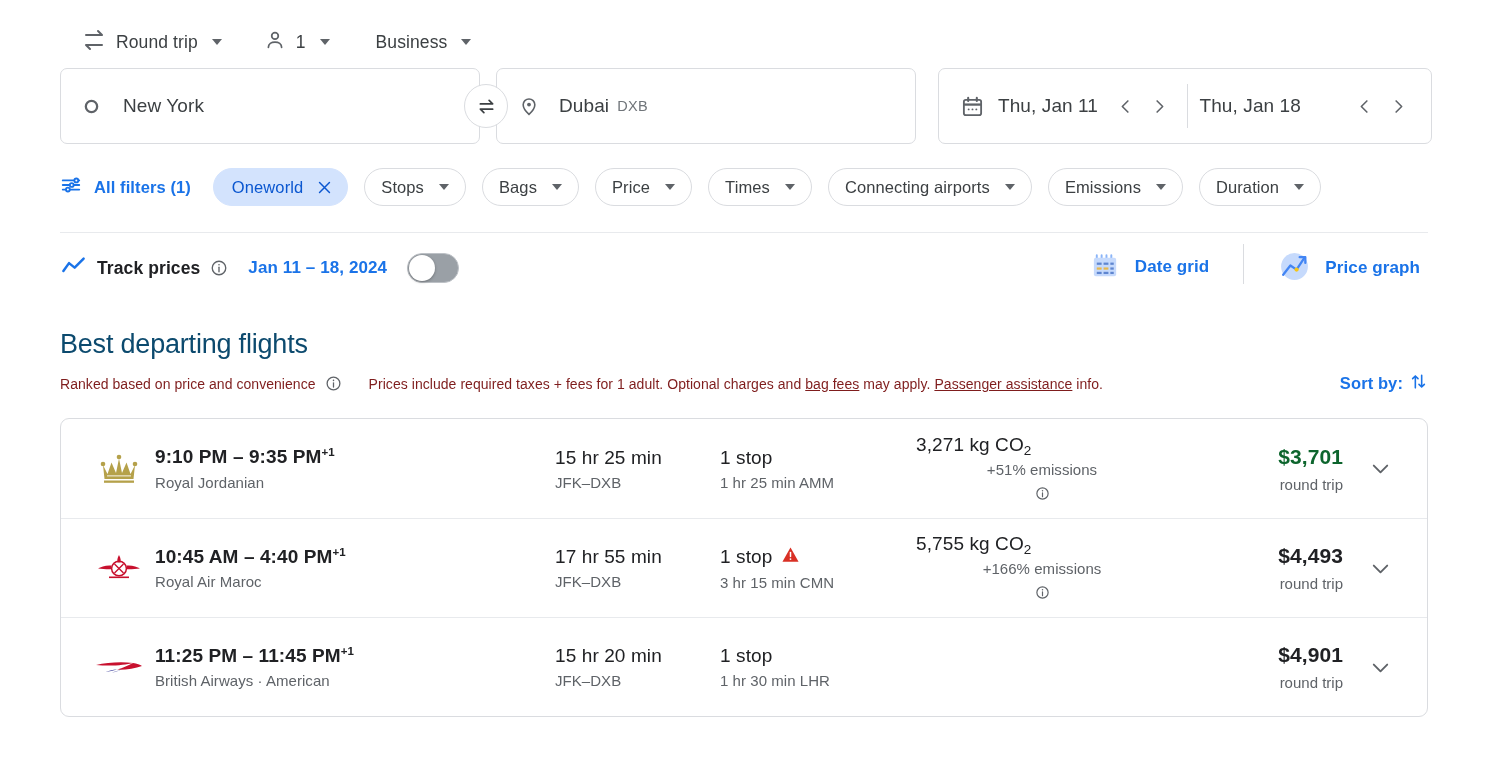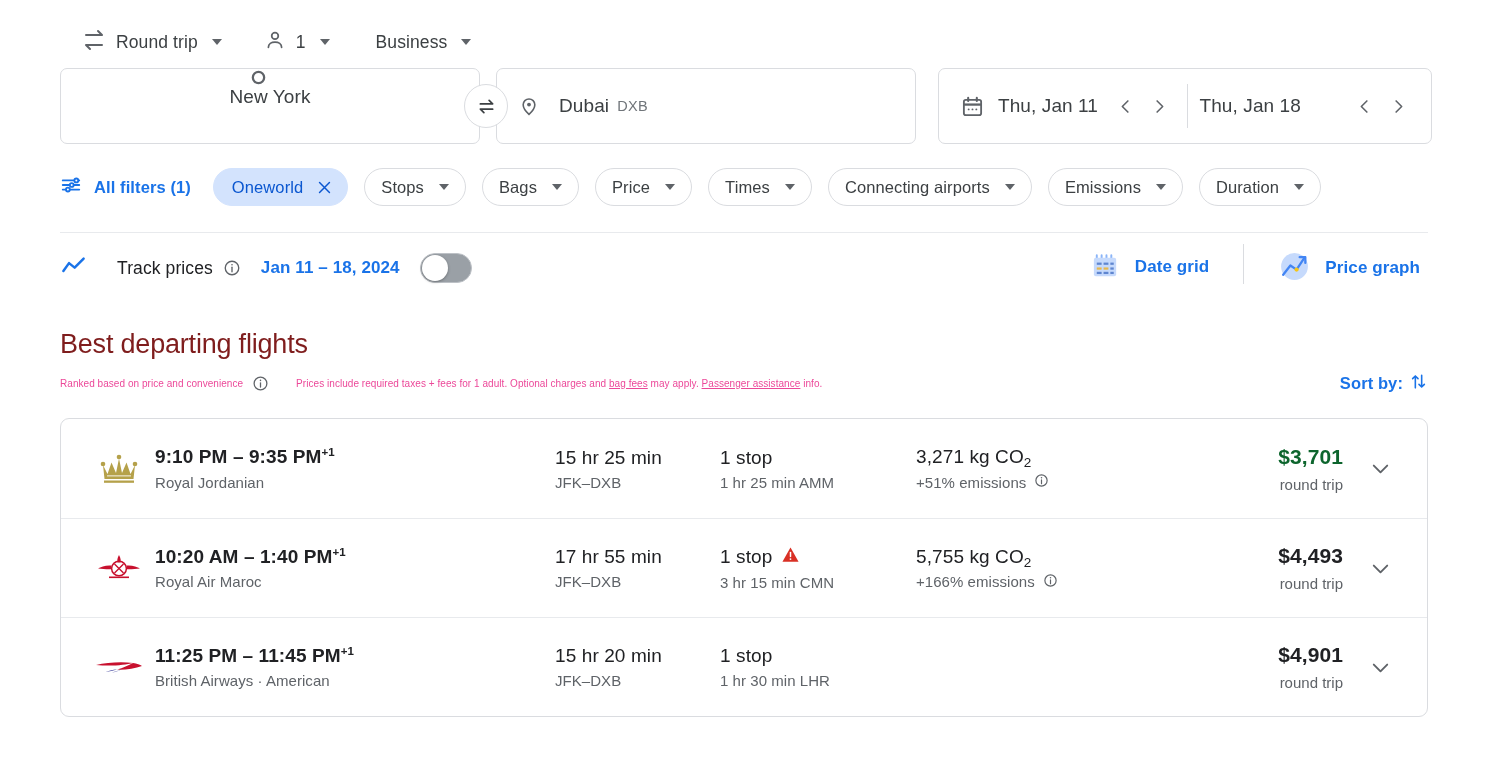--- a/index.html
+++ b/index.html
@@ -45,21 +45,21 @@
   .field-group { position: relative; display: flex; }
   .field {
     height: 76px;
     border: 1px solid #dadce0;
     border-radius: 7px;
     background: #fff;
     display: flex; align-items: center;
     padding: 0 22px 0 22px;
     cursor: text;
   }
-  .field.origin { width: 420px; border-top-right-radius: 7px; border-bottom-right-radius: 7px; flex-direction: column; }
+  .field.origin { width: 420px; border-top-right-radius: 7px; border-bottom-right-radius: 7px; }
   .field.dest   { width: 420px; margin-left: 16px; }
   .field .ficon { width: 26px; margin-right: 14px; display: flex; align-items: center; }
   .field .val { font-size: 19px; color: #3c4043; letter-spacing: .1px; }
   .field .code { font-size: 14.5px; color: #70757a; margin-left: 8px; letter-spacing: .4px; }
 
   .swap-btn {
     position: absolute;
     left: 404px; top: 16px;
     width: 44px; height: 44px;
     border-radius: 50%;
@@ -119,21 +119,21 @@
   
   .hr { height: 1px; background: #e8eaed; margin: 22px 64px 0 60px; }
 
   
   .track-row {
     display: flex; align-items: center;
     padding: 0 64px 0 60px; height: 66px;
     margin-top: 2px;
   }
   .track-left { display: flex; align-items: center; }
-  .track-lbl { font-size: 17.5px; font-weight: 400; color: #202124; margin-left: 30px; letter-spacing: .1px;}
+  .track-lbl { font-size: 17.5px; font-weight: 700; color: #202124; margin-left: 10px; letter-spacing: .1px;}
   .info-ico { margin-left: 10px; display: flex; cursor: pointer; }
   .track-dates { font-size: 17px; color: #1a73e8; font-weight: 600; margin-left: 20px; cursor: pointer; letter-spacing: .1px;}
   .toggle {
     width: 52px; height: 30px; border-radius: 15px;
     background: #9aa0a6; margin-left: 20px; position: relative; cursor: pointer;
     border: 1px solid #bdc1c6;
   }
   .toggle .knob {
     position: absolute; left: 1px; top: 1px;
     width: 26px; height: 26px; border-radius: 50%;
@@ -141,23 +141,23 @@
   }
   .track-right { margin-left: auto; display: flex; align-items: flex-start; }
   .tool-btn { display: flex; align-items: center; gap: 14px; cursor: pointer; padding: 6px 8px; }
   .tool-btn .tlbl { font-size: 17px; color: #1a73e8; font-weight: 600; letter-spacing: .1px;}
   .tool-sep { width: 1px; height: 40px; background: #dadce0; margin: 0 26px; }
 
   
   .heading {
     padding: 0 64px 0 60px; margin-top: 28px;
   }
-  .h1 { font-size: 27px; font-weight: 400; color: #7f1d1d; letter-spacing: -.2px; }
+  .h1 { font-size: 27px; font-weight: 400; color: #0c4a6e; letter-spacing: -.2px; }
   .subrow { display: flex; align-items: center; margin-top: 12px; }
-  .sub { font-size: 10px; color: #ec4899; letter-spacing: .05px; }
+  .sub { font-size: 14px; color: #7f1d1d; letter-spacing: .05px; }
   .sub .lnk { text-decoration: underline; cursor: pointer; }
   .sub-gap { margin-left: 27px; }
   .sortby { margin-left: auto; display: flex; align-items: center; gap: 6px; cursor: pointer; }
   .sortby .slbl { font-size: 16.5px; color: #1a73e8; font-weight: 600; letter-spacing: .1px;}
 
   
   .card {
     margin: 23px 64px 0 60px;
     border: 1px solid #dadce0;
     border-radius: 9px;
@@ -175,21 +175,21 @@
   .l1 { font-size: 19px; font-weight: 700; color: #202124; letter-spacing: .1px; white-space: nowrap; }
   .l1 sup { font-size: 11.5px; font-weight: 700; vertical-align: super; letter-spacing: 0; }
   .l2 { font-size: 15px; color: #5f6368; margin-top: 5px; letter-spacing: .05px; }
   .col-dur { width: 165px; }
   .col-dur .l1 { font-weight: 400; font-size: 19px; }
   .col-stops { width: 196px; }
   .col-stops .l1 { font-weight: 400; font-size: 19px; display: flex; align-items: center; gap: 9px; }
   .col-co2 { width: 252px; }
   .col-co2 .l1 { font-weight: 400; font-size: 19px; }
   .col-co2 .l1 sub { font-size: 13.5px; vertical-align: baseline; position: relative; top: 4px; }
-  .col-co2 .l2 { display: flex; align-items: center; gap: 8px; }
+  .col-co2 .l2 { display: flex; align-items: center; gap: 8px; flex-direction: column; }
   .col-price { flex: 1; text-align: right; padding-right: 14px; }
   .price { font-size: 21px; font-weight: 700; letter-spacing: .1px; }
   .price.green { color: #0d652d; }
   .price.dark { color: #202124; }
   .ptrip { font-size: 15px; color: #5f6368; margin-top: 7px; }
   .expand { width: 46px; display: flex; justify-content: center; align-items: center; cursor: pointer; }
 </style>
 </head>
 <body>
 
@@ -490,21 +490,21 @@
         <svg width="48" height="34" viewBox="0 0 48 34">
           <path d="M24 4 C22.2 7 22 9.5 22.6 11.5 L25.4 11.5 C26 9.5 25.8 7 24 4 Z" fill="#c8102e"></path>
           <ellipse cx="24" cy="17.5" rx="7.4" ry="7.2" fill="none" stroke="#c8102e" stroke-width="1.5"></ellipse>
           <path d="M19.5 13 L28.5 22 M28.5 13 L19.5 22" stroke="#c8102e" stroke-width="1.4"></path>
           <path d="M16.5 14.5 C11 14 6 15.5 3 17.5 C7 18 12 18.5 16.5 18.3 Z" fill="#c8102e"></path>
           <path d="M31.5 14.5 C37 14 42 15.5 45 17.5 C41 18 36 18.5 31.5 18.3 Z" fill="#c8102e"></path>
           <rect x="14" y="25.5" width="20" height="1.6" fill="#c8102e"></rect>
         </svg>
       </div>
       <div class="col-time">
-        <div class="l1"><span>10:20 AM – 1:40 PM</span><sup>+1</sup></div>
+        <div class="l1"><span>10:45 AM – 4:40 PM</span><sup>+1</sup></div>
         <div class="l2">Royal Air Maroc</div>
       </div>
       <div class="col-dur">
         <div class="l1">17 hr 55 min</div>
         <div class="l2">JFK–DXB</div>
       </div>
       <div class="col-stops">
         <div class="l1">
           <span>1 stop</span>
           <span>

